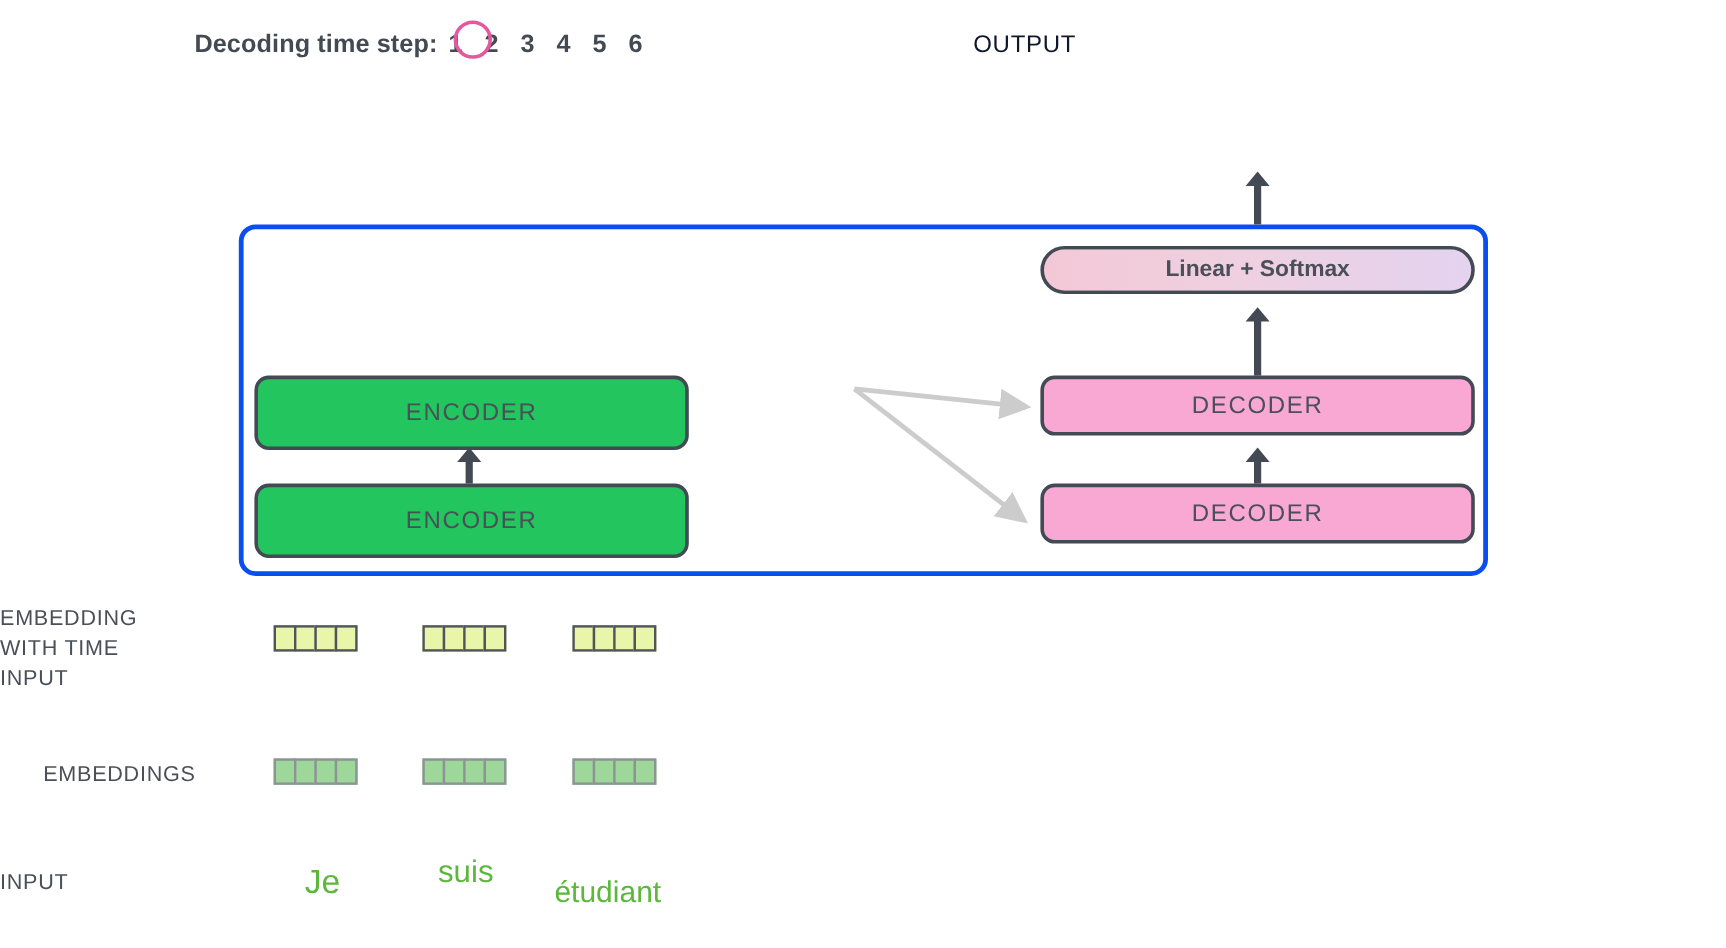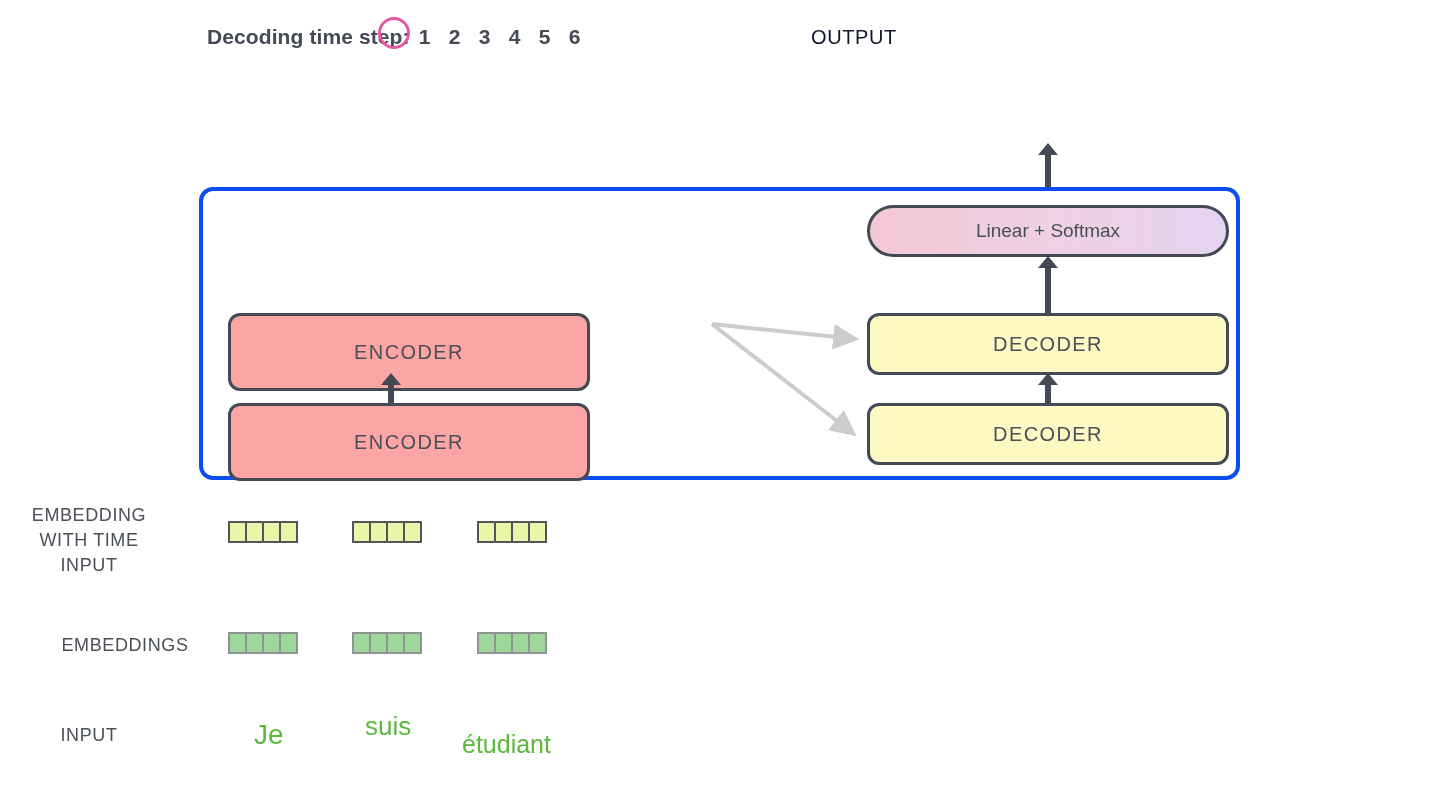--- a/index.html
+++ b/index.html
@@ -31,21 +31,20 @@
     display: flex;
     align-items: center;
     height: 34px;
   }
   #timestep-label {
     font-size: 21px;
     font-weight: bold;
     color: #434a54;
     letter-spacing: 0.1px;
     white-space: nowrap;
-    margin-left: 45px;
   }
   .step-num {
     font-size: 21px;
     font-weight: bold;
     color: #434a54;
     width: 30px;
     text-align: center;
     line-height: 34px;
     display: inline-block;
     position: relative;
@@ -94,52 +93,52 @@
     border: 3px solid #434a54;
     border-radius: 12px;
     display: flex;
     align-items: center;
     justify-content: center;
     font-size: 20px;
     letter-spacing: 1.4px;
     color: #4a4f58;
   }
   .encoder {
-    background: #fca5a5;
-    left: 228px;
+    background: #22c55e;
+    left: 212px;
     width: 362px;
-    height: 78px;
+    height: 62px;
   }
   .decoder {
-    background: #fef9c3;
+    background: #f9a8d4;
     left: 867px;
     width: 362px;
-    height: 62px;
+    height: 50px;
     text-align: right;
   }
   #encoder-top    { top: 313px; }
   #encoder-bottom { top: 403px; }
   #decoder-top    { top: 313px; }
   #decoder-bottom { top: 403px; }
 
   #linear-softmax {
     position: absolute;
     left: 867px;
     top: 205px;
     width: 362px;
-    height: 52px;
+    height: 40px;
     border: 3px solid #434a54;
     border-radius: 26px;
     box-sizing: border-box;
     background: linear-gradient(90deg, #f3c8d6 0%, #efd0e0 45%, #e4d3f0 100%);
     display: flex;
     align-items: center;
     justify-content: center;
     font-size: 19px;
-    font-weight: normal;
+    font-weight: bold;
     color: #4a4f58;
   }
 
   
   .v-arrow {
     position: absolute;
     width: 20px;
   }
   .v-arrow .shaft {
     position: absolute;
@@ -172,21 +171,21 @@
     height: 140px;
     overflow: visible;
   }
 
   
   .row-label {
     position: absolute;
     font-size: 18px;
     color: #4a4f58;
     letter-spacing: 0.6px;
-    text-align: center;
+    text-align: left;
     line-height: 25px;
   }
   #label-embedding-time { left: 0px; width: 178px; top: 503px; }
   #label-embeddings     { left: 0px; width: 178px; top: 633px; padding-left: 36px; }
   #label-input          { left: 0px; width: 178px; top: 723px; }
 
   
   .vec-group {
     position: absolute;
     display: flex;

